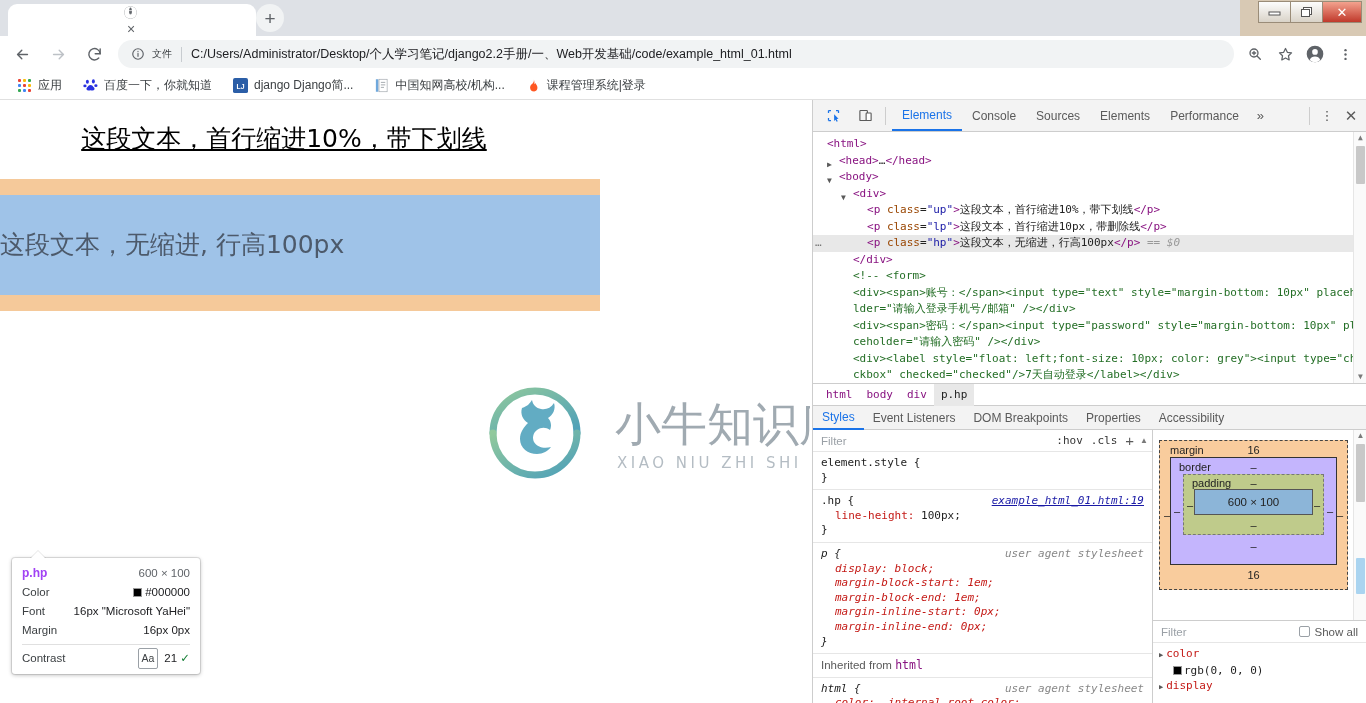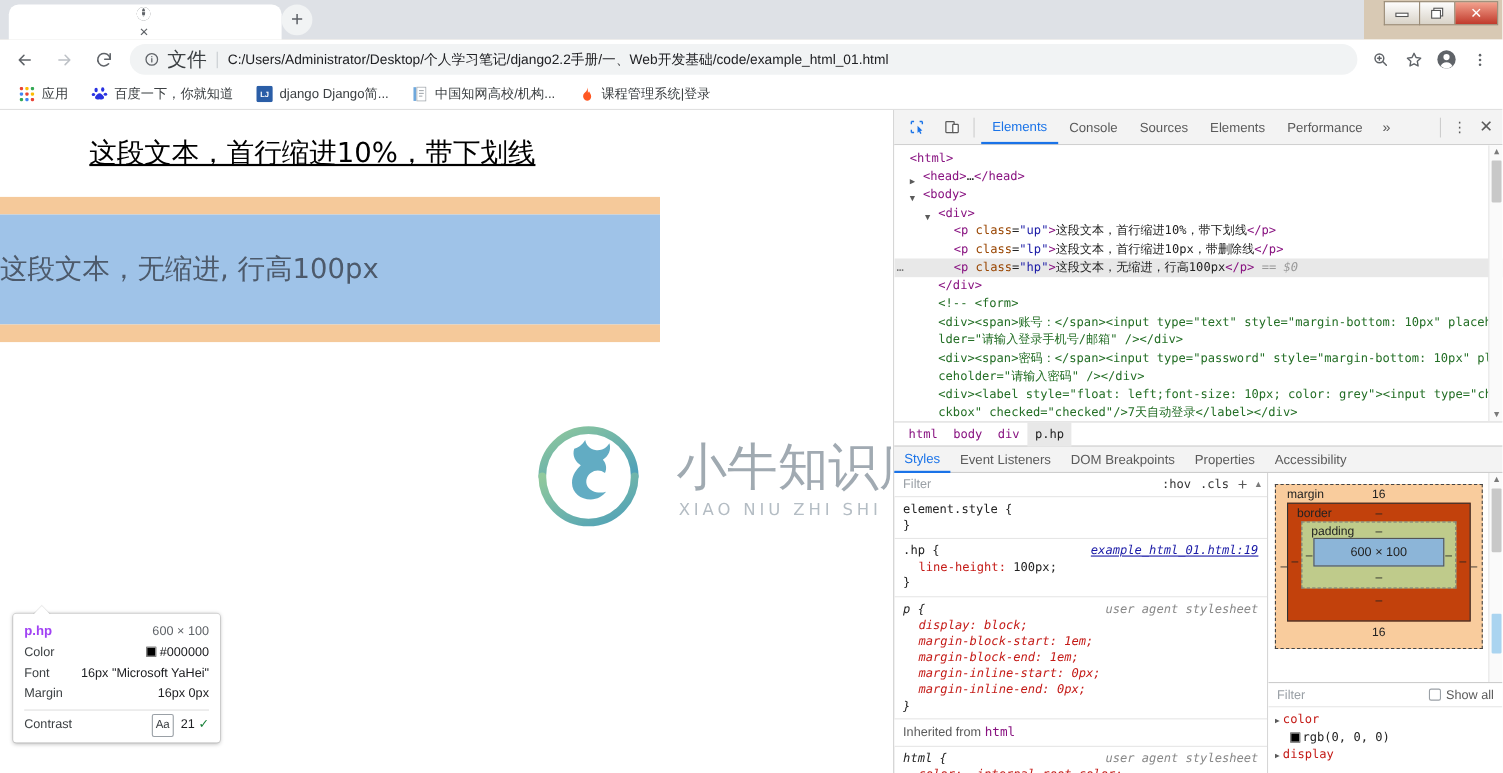--- a/index.html
+++ b/index.html
@@ -75,21 +75,21 @@
   .nav-btn.disabled { color:#bdc1c6; }
   .omnibox {
     flex:1 1 auto; height:28px; margin:0 8px 0 10px;
     background:#f1f3f4; border-radius:14px;
     display:flex; align-items:center; padding:0 12px; min-width:0;
   }
   .omni-info {
     width:16px; height:16px; flex:0 0 16px; margin-right:6px;
     display:flex; align-items:center; justify-content:center;
   }
-  .omni-scheme { font-size:18px; color:#3c4043; white-space:nowrap; }
+  .omni-scheme { font-size:10px; color:#3c4043; white-space:nowrap; }
   .omni-sep {
     width:1px; height:15px; background:#c8ccd0; margin:0 9px; flex:0 0 1px;
   }
   .omni-url {
     font-size:12.5px; color:#202124; white-space:nowrap;
     overflow:hidden; text-overflow:ellipsis; flex:1 1 auto;
   }
   .tb-icon {
     width:26px; height:26px; flex:0 0 26px; margin-right:4px;
     display:flex; align-items:center; justify-content:center;
@@ -302,21 +302,21 @@
 
   
   .boxmodel { padding:10px 18px 8px 6px; }
   .bm-margin {
     border:1px dashed #444; background:#f9cc9d; padding:16px 10px 8px 10px;
     font-size:11px; text-align:center; color:#222; position:relative;
     font-family:"Liberation Sans",sans-serif;
   }
   .bm-label { position:absolute; font-size:11px; color:#222; }
   .bm-border {
-    border:1px solid #333; background:#c2410c; padding:16px 12px 12px 12px;
+    border:1px solid #333; background:#c4b5fd; padding:16px 12px 12px 12px;
     position:relative;
   }
   .bm-padding {
     border:1px dashed #777; background:#bfcb8b; padding:14px 10px 3px 10px;
     position:relative;
   }
   .bm-content {
     background:#8cb5d8; border:1px solid #555; padding:6px 0; font-size:11.5px;
     color:#222; text-align:center;
   }

